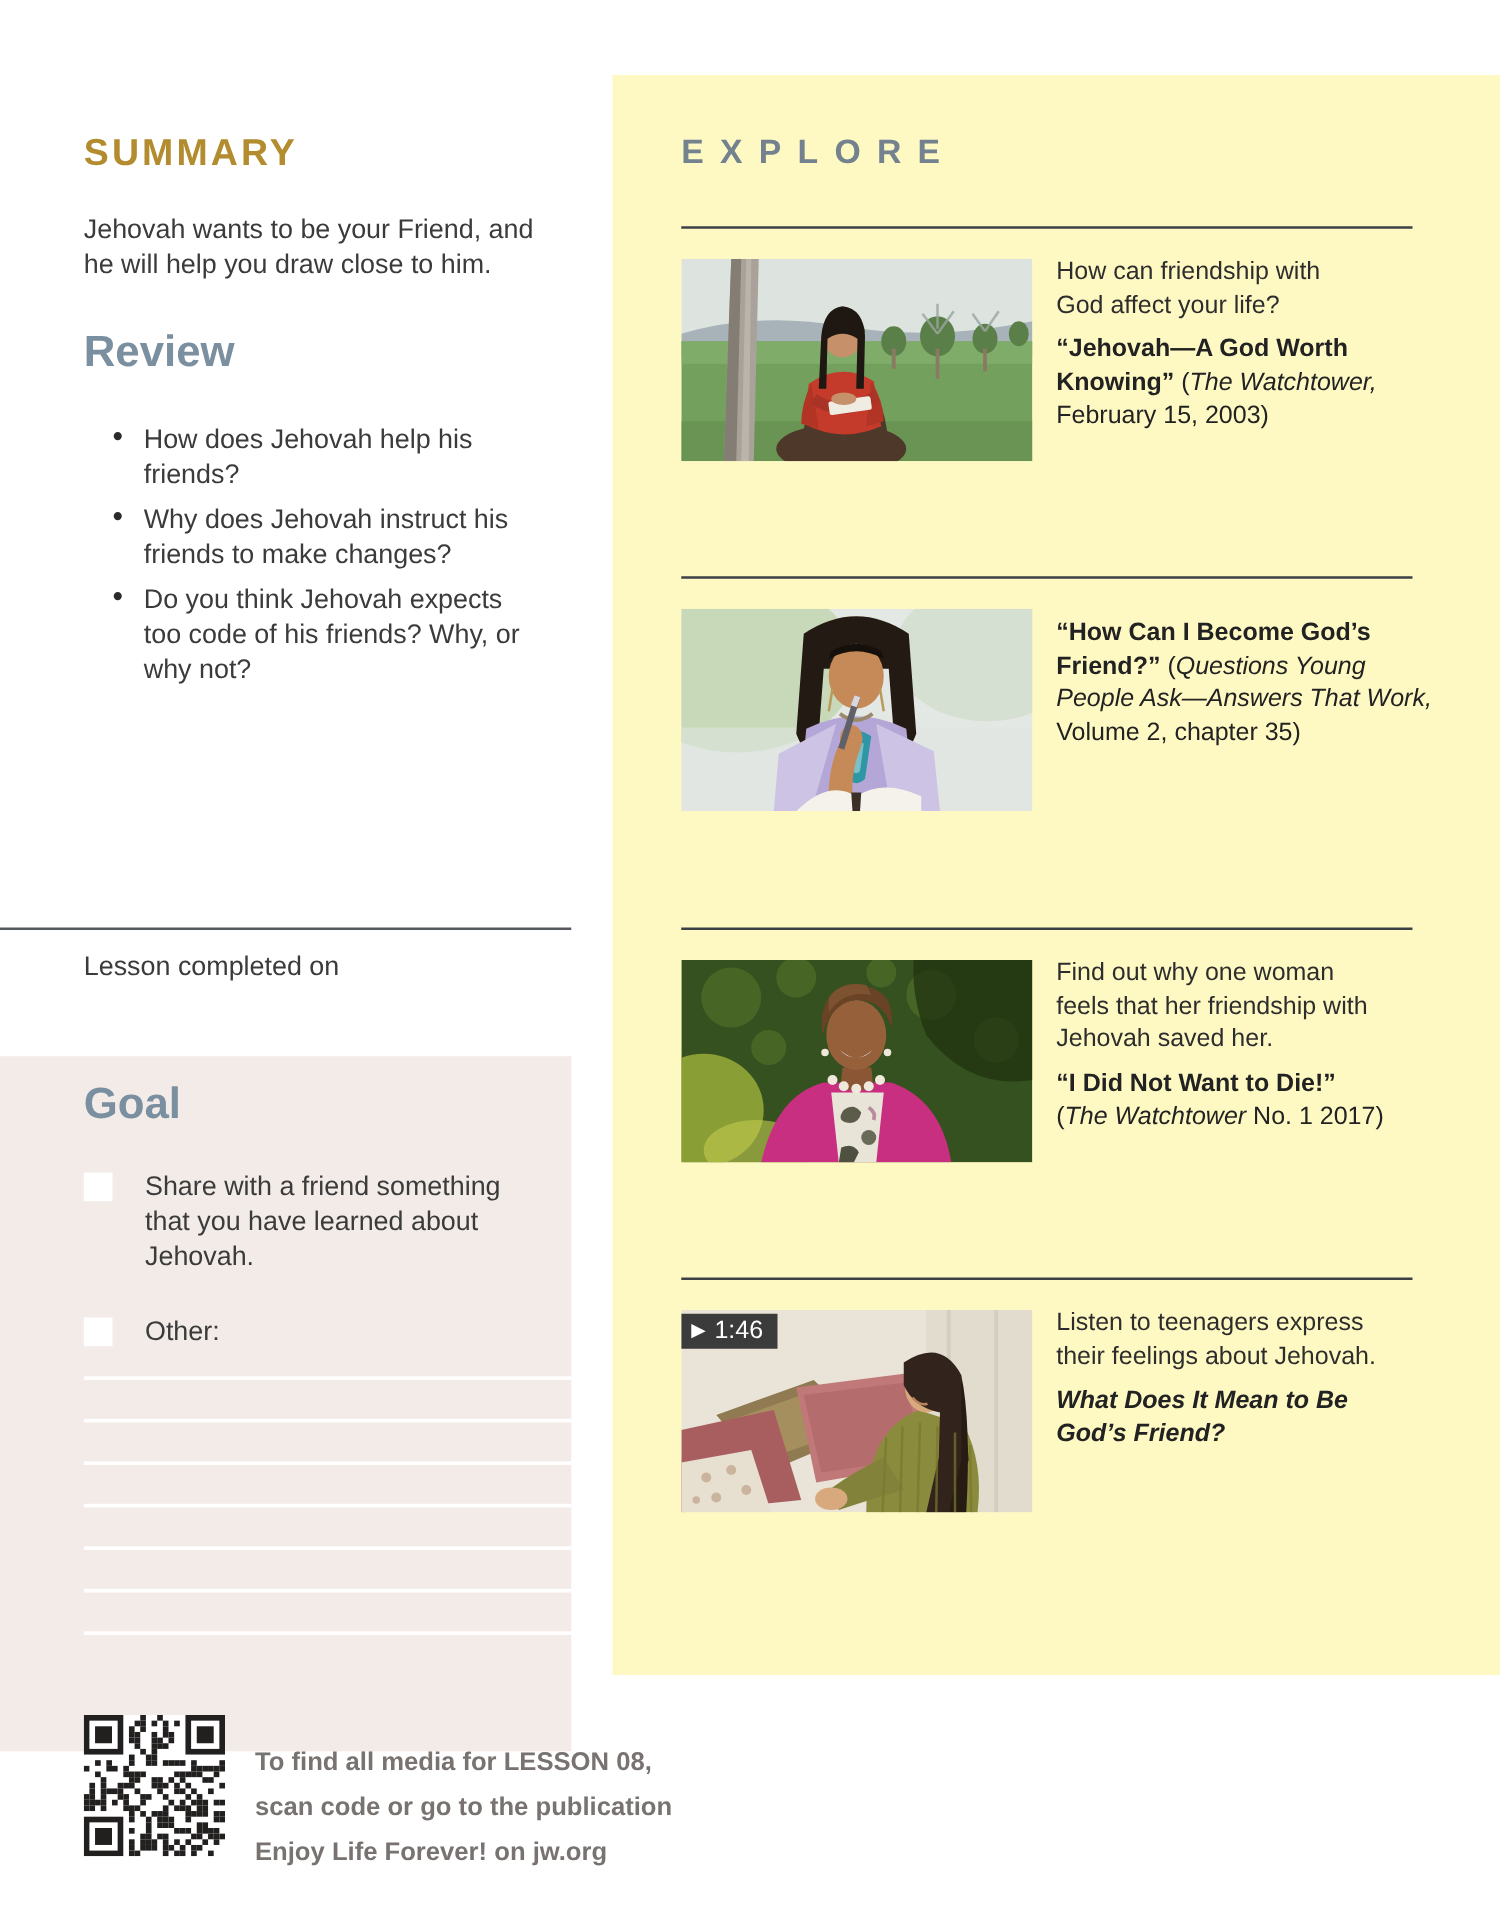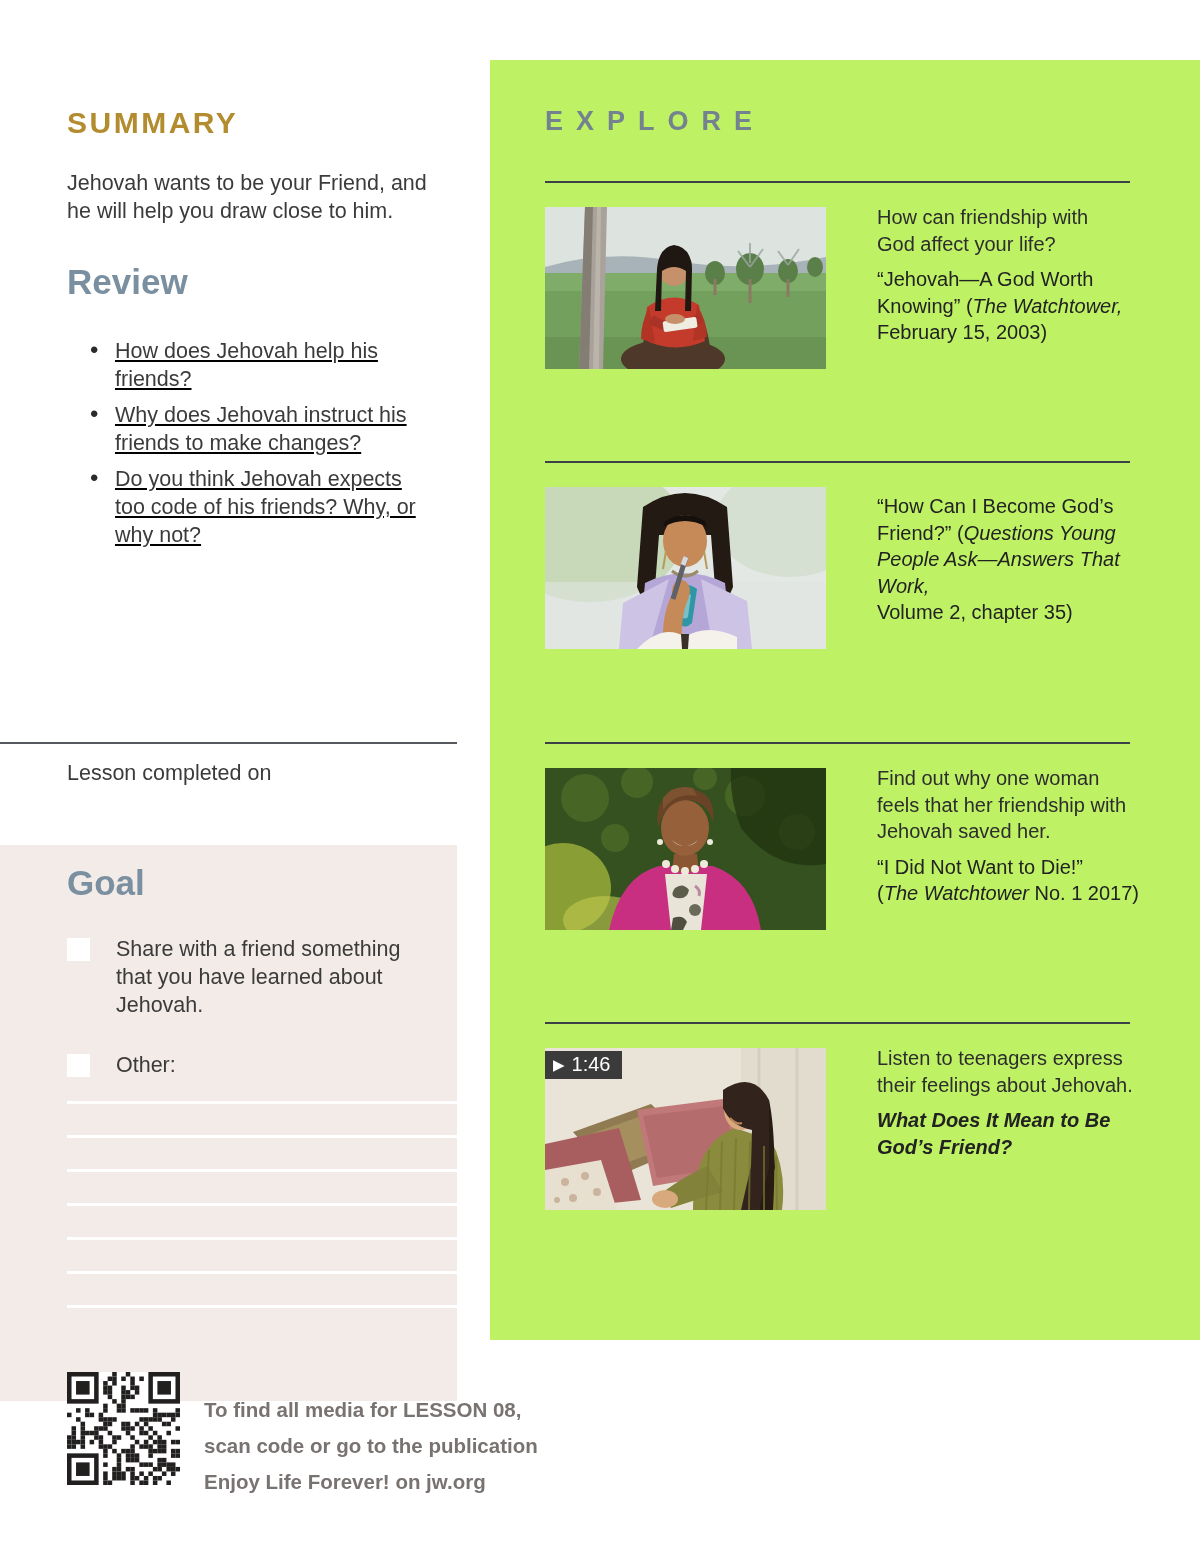--- a/index.html
+++ b/index.html
@@ -6,21 +6,21 @@
   html,body { background:#ffffff; }
   body { font-family: "Liberation Sans", sans-serif; }
   .page { position:relative; width:1200px; height:1543px; background:#ffffff; overflow:hidden; }
 
   
   .summary-title { position:absolute; left:67px; top:106px; font-size:30px; font-weight:800;
                    letter-spacing:2.5px; color:#b28c2e; }
   .summary-text { position:absolute; left:67px; top:169px; width:410px; font-size:21.5px;
                   line-height:28px; color:#3b3b3b; white-space:pre-line; }
   .review-title { position:absolute; left:67px; top:262px; font-size:35px; font-weight:600; color:#7a8fa0; }
-  .review-list { position:absolute; left:115px; top:337px; width:375px; list-style:none;text-decoration:underline; }
+  .review-list { position:absolute; left:115px; top:337px; width:375px; list-style:none; }
   .review-list li { position:relative; font-size:21.5px; line-height:28px; color:#3b3b3b;
                     margin-bottom:8px; white-space:pre-line; }
   .review-list li::before { content:"\2022"; position:absolute; left:-25px; top:-1px; font-size:24px; color:#2b2b2b; }
 
   .lesson-rule { position:absolute; left:0; top:742px; width:457px; border-top:2px solid #55595e; }
   .lesson-label { position:absolute; left:67px; top:761px; font-size:21.5px; color:#3b3b3b; }
 
   
   .goal-panel { position:absolute; left:0; top:845px; width:457px; height:556px; background:#f2ebe7; }
   .goal-title { position:absolute; left:67px; top:18px; font-size:35px; font-weight:600; color:#7a8fa0; }
@@ -33,34 +33,34 @@
   .goal-lines { position:absolute; left:67px; top:256px; width:390px; }
   .writing-line { height:3px; background:#ffffff; margin-bottom:31px; }
 
   
   .qr-row { position:absolute; left:67px; top:1372px; display:flex; }
   .qr-box { width:113px; height:113px; flex:none; }
   .qr-note { margin:20px 0 0 24px; font-size:20.5px; line-height:36px; font-weight:700; color:#787370; }
   .qr-note .it { }
 
   
-  .explore-panel { position:absolute; left:490px; top:60px; width:710px; height:1280px; background:#bef264; }
+  .explore-panel { position:absolute; left:490px; top:60px; width:710px; height:1280px; background:#fef9c3; }
   .explore-title { position:absolute; left:55px; top:46px; font-size:27px; font-weight:700;
                    letter-spacing:13px; color:#73828e; }
   .explore-item { position:absolute; left:55px; width:620px; }
   .explore-item.i0 { top:121px; } .explore-item.i1 { top:401px; }
   .explore-item.i2 { top:682px; } .explore-item.i3 { top:962px; }
   .item-rule { width:585px; border-top:2px solid #3c4146; margin-bottom:24px; }
-  .item-body { display:flex;gap:32px; }
+  .item-body { display:flex; }
   .thumb { position:relative; width:281px; height:162px; flex:none; overflow:hidden; }
   .thumb svg { display:block; width:281px; height:162px; }
   .item-text { margin-left:19px; width:305px; margin-top:-3px; }
   .item-desc { font-size:20px; line-height:26.5px; color:#2d2d2d; white-space:pre-line; }
   .item-ref { margin-top:9px; font-size:20px; line-height:26.5px; color:#222222; white-space:pre-line; }
-  .part-bold { font-weight:400;margin-top:36px; }
+  .part-bold { font-weight:700;margin-top:36px; }
   .part-italic { font-style:italic; }
   .part-bold-italic { font-weight:700; font-style:italic;text-align:right; }
   .part-regular { }
 
   .video-badge { position:absolute; left:0; top:3px; background:#3b3b3b; color:#ffffff;
                  display:flex; align-items:center; padding:2px 12px 3px 8px; }
   .video-badge .play { font-size:15px; margin-right:7px; line-height:23px; }
   .video-badge .dur { font-size:20px; line-height:23px; }
 </style>
 </head>

